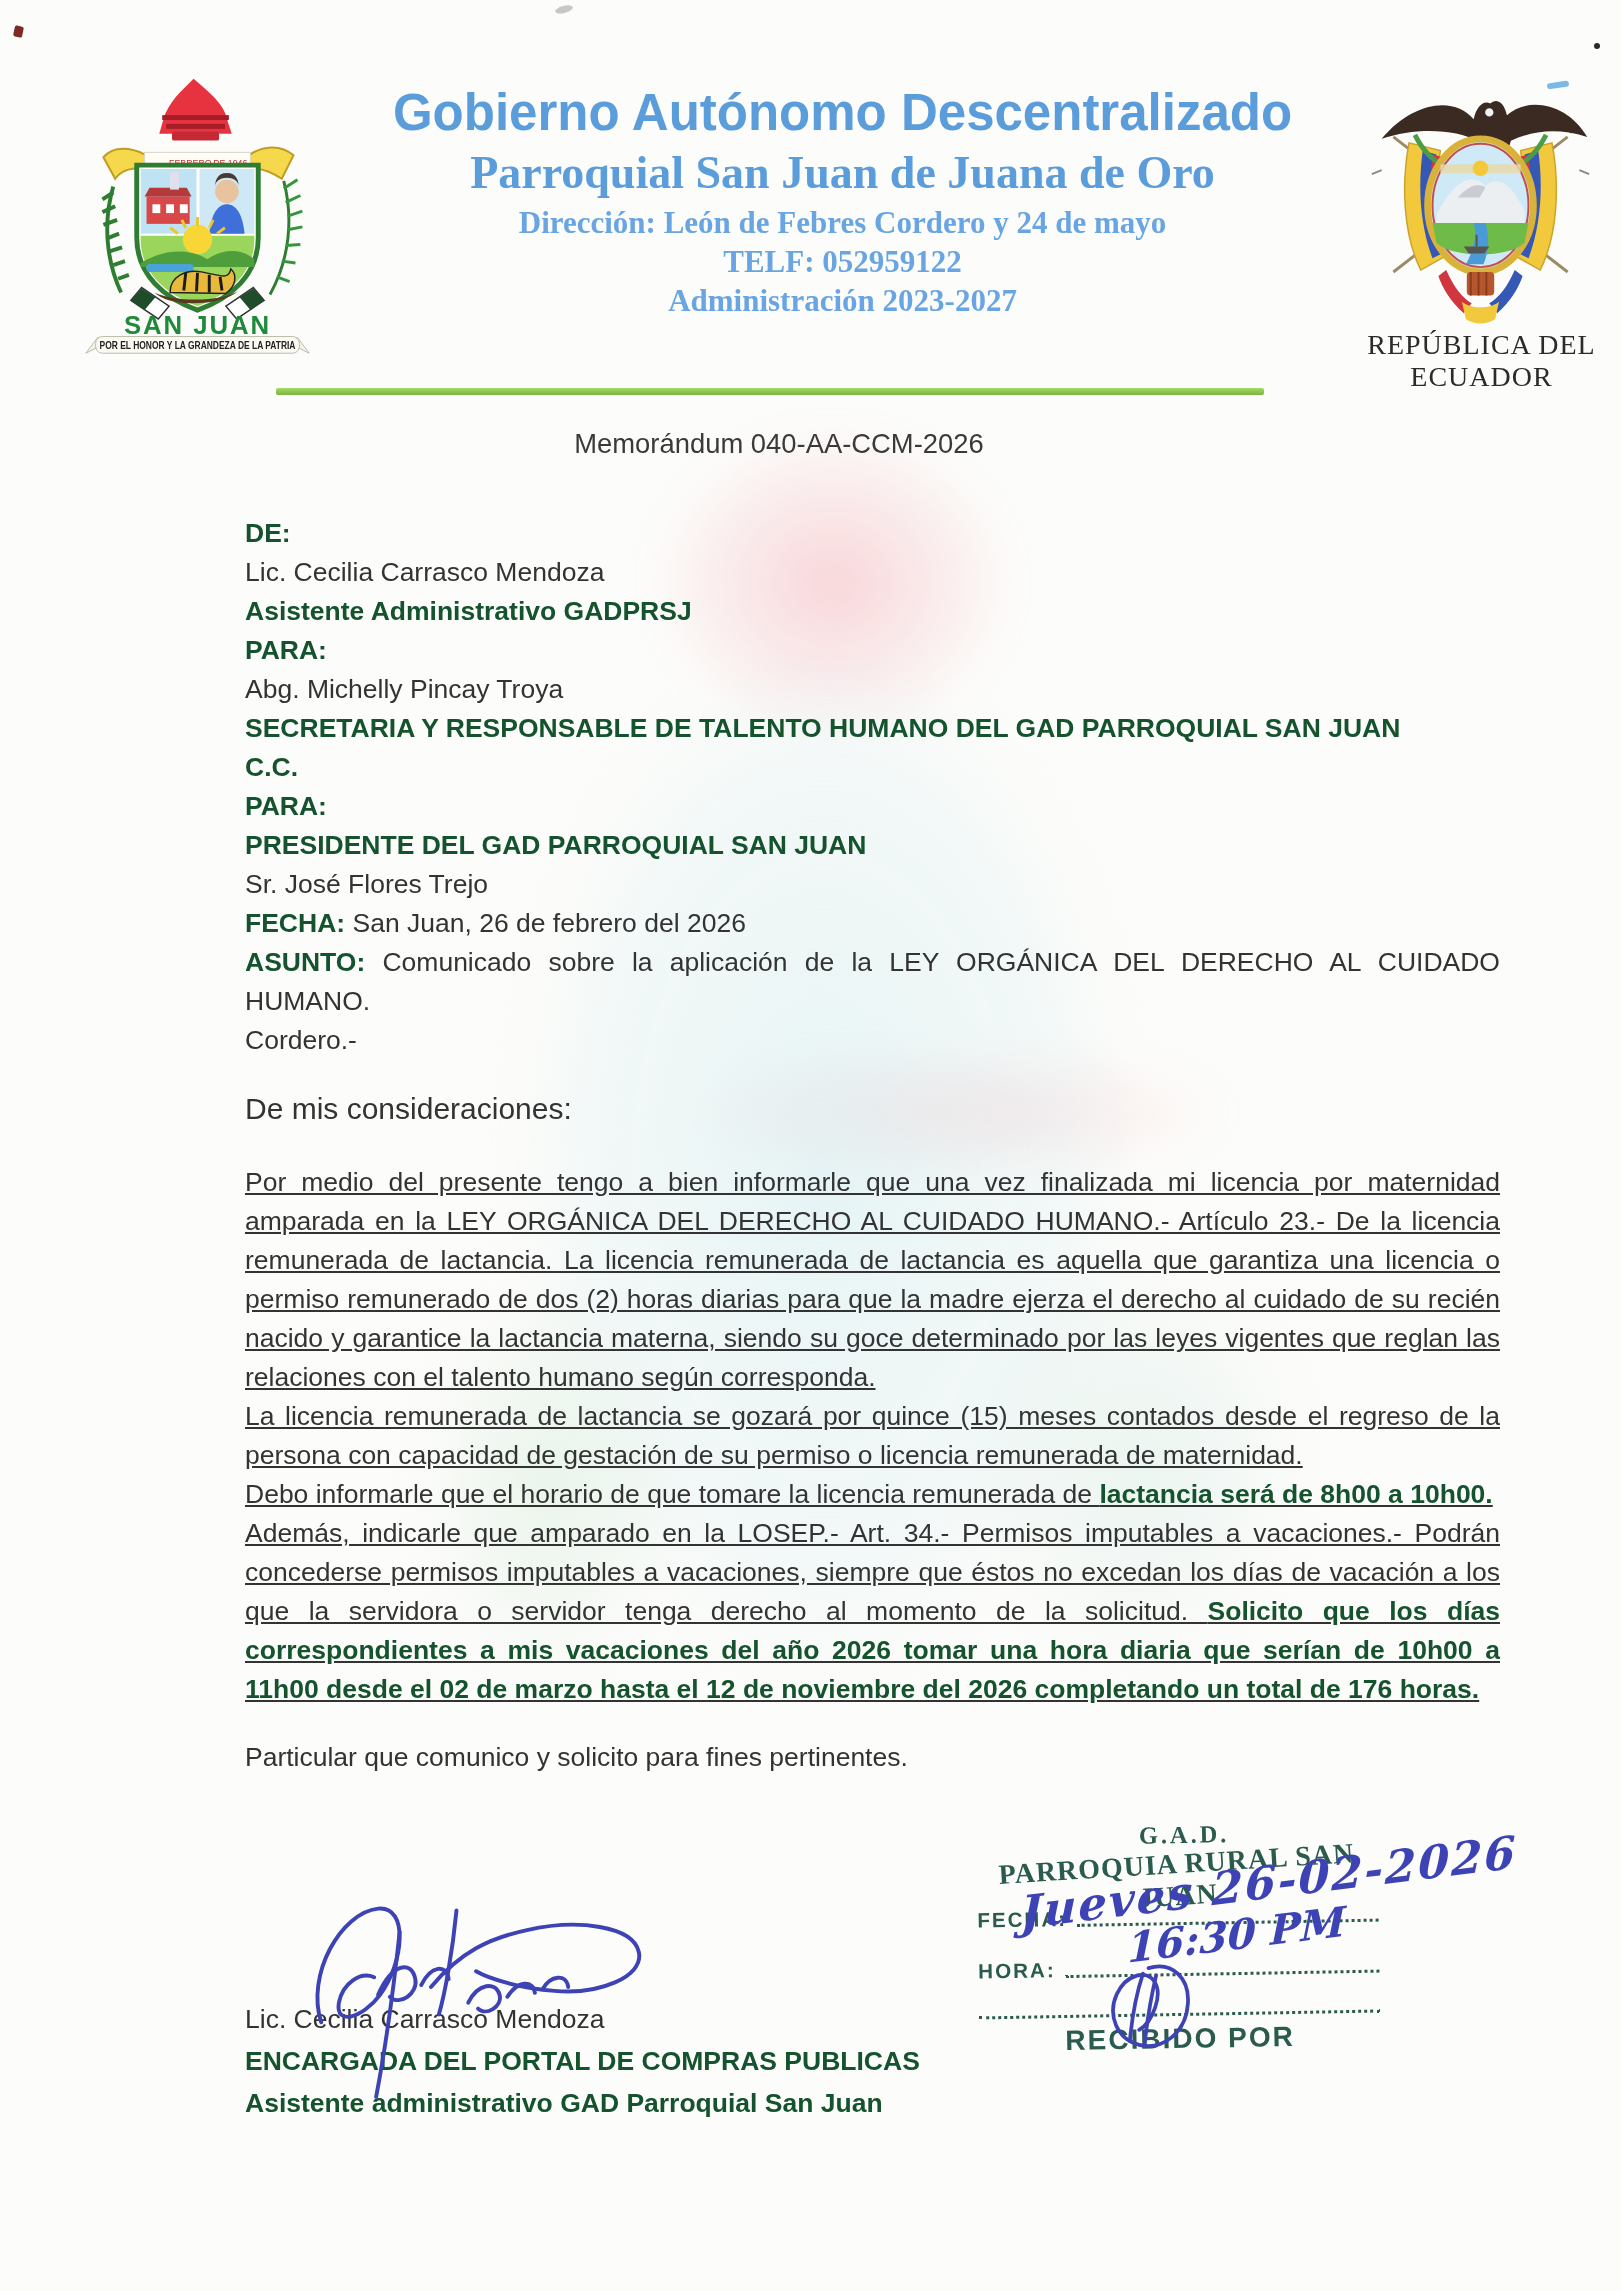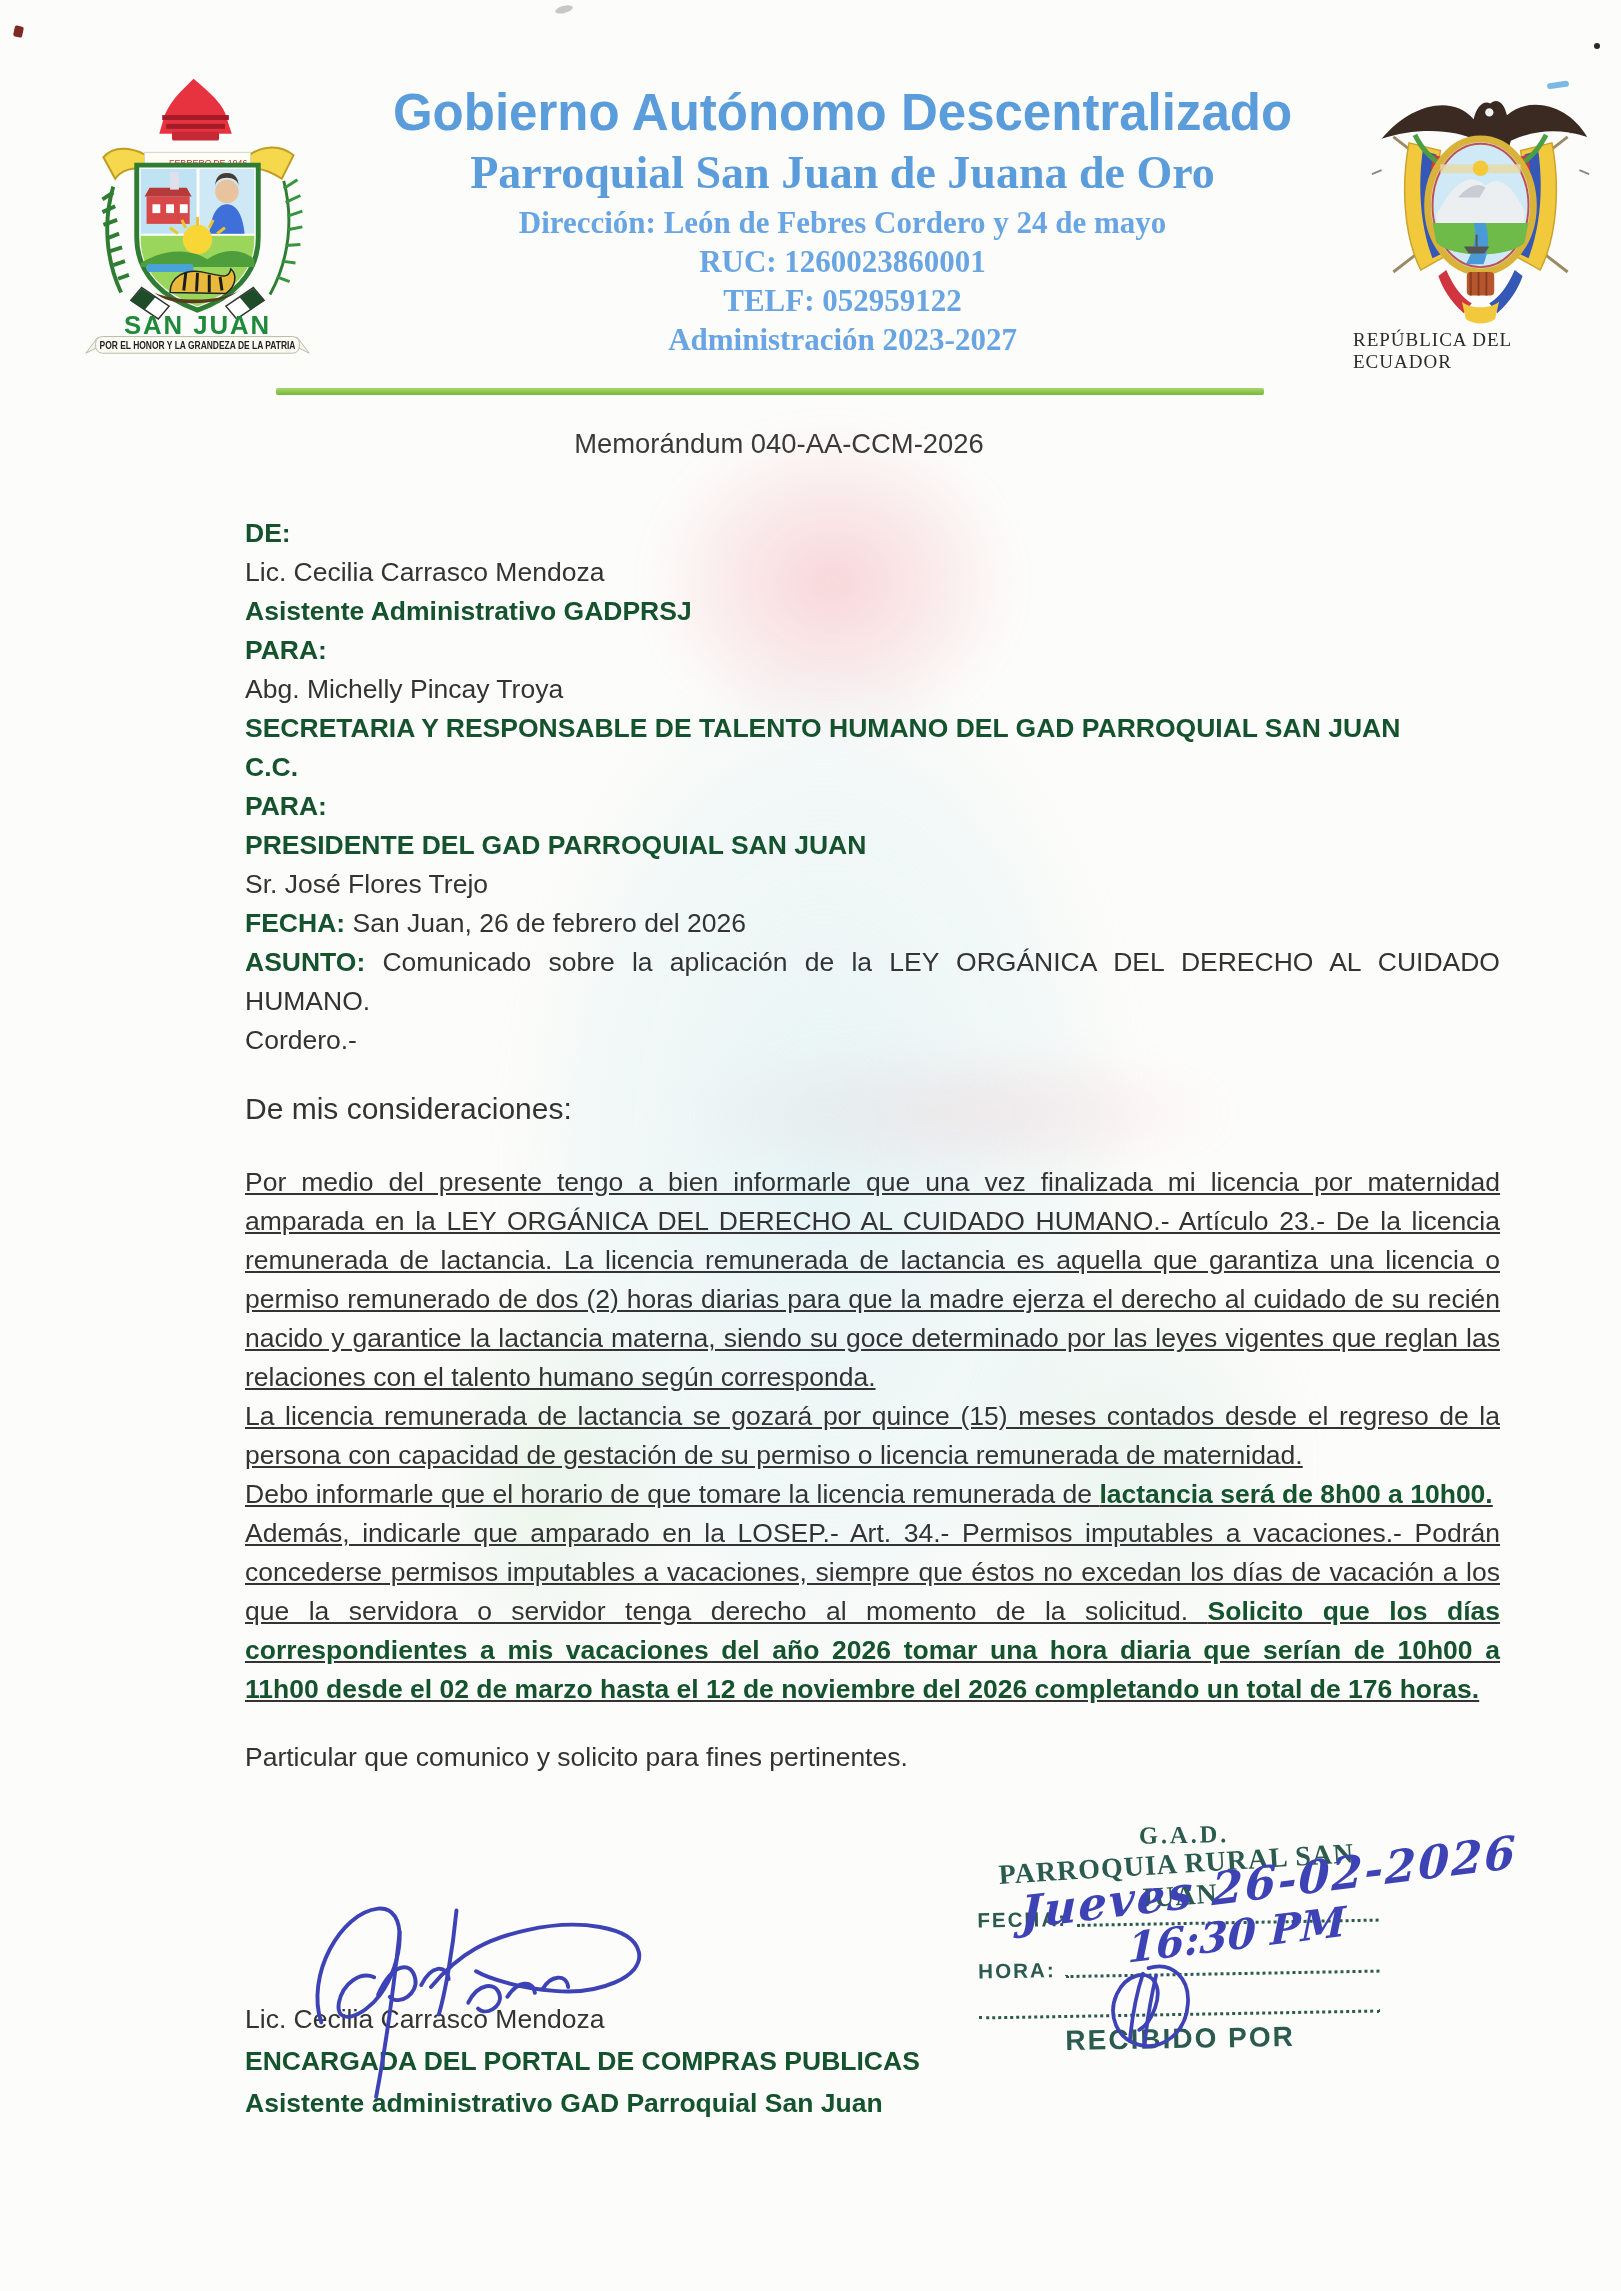--- a/index.html
+++ b/index.html
@@ -13,22 +13,22 @@
   
   .wm{position:absolute;z-index:0;border-radius:50%;filter:blur(13.7px);}
   .wm-flame{left:647px;top:421px;width:372px;height:323px;background:radial-gradient(ellipse at center,rgba(244,168,178,.45),rgba(244,168,178,0) 70%);}
   .wm-band{left:667px;top:1039px;width:568px;height:147px;background:radial-gradient(ellipse,rgba(246,190,196,.35),transparent 70%);}
   .wm-shield{left:510px;top:647px;width:627px;height:1039px;background:radial-gradient(ellipse,rgba(208,236,240,.5),rgba(208,236,240,.18) 55%,transparent 72%);}
   .wm-leaf-l{left:412px;top:1274px;width:274px;height:412px;background:radial-gradient(ellipse,rgba(205,233,212,.4),transparent 70%);}
   .wm-leaf-r{left:961px;top:1255px;width:353px;height:412px;background:radial-gradient(ellipse,rgba(205,233,224,.38),transparent 70%);}
   
   .seal-left{position:absolute;left:76px;top:71px;width:243px;height:294px;z-index:1;}
   .seal-right{position:absolute;left:1364px;top:76px;width:233px;height:253px;z-index:1;}
-  .seal-right-caption{position:absolute;left:1353px;top:329px;width:257px;
-        font-family:"Liberation Serif",serif;font-size:19px;letter-spacing:1px;color:#2b2b2b;z-index:1;}
+  .seal-right-caption{position:absolute;left:1353px;top:329px;width:257px;text-align:center;
+        font-family:"Liberation Serif",serif;font-size:28px;letter-spacing:1px;color:#2b2b2b;z-index:1;}
   .header-center{position:absolute;left:333px;top:82px;width:1019px;z-index:1;}
   .ht1{font-family:Liberation Sans, sans-serif;font-weight:700;font-size:51px;line-height:1.2;color:#5b9cdb;text-align:center;}
   .ht2{font-family:"Liberation Serif",serif;font-weight:700;font-size:46px;line-height:1.3;color:#5b9cdb;text-align:center;}
   .hsub{font-family:"Liberation Serif",serif;font-weight:700;font-size:31px;line-height:39px;color:#68a5e2;text-align:center;}
   .green-rule{position:absolute;left:276px;top:388px;width:988px;height:6.9px;border-radius:2px;
         background:linear-gradient(180deg,#a6d96a,#79b53b);z-index:1;}
   .memo-number{position:absolute;top:428px;left:245px;width:1068px;text-align:center;font-size:27.4px;color:#3a3a3a;z-index:1;}
   
   .content{position:absolute;left:245px;top:514px;width:1255px;z-index:1;}
   .line{font-size:26.5px;line-height:39px;}
@@ -121,21 +121,20 @@
     <text x="124" y="268" text-anchor="middle" font-size="27" font-weight="bold" fill="#1f8a3a" font-family="Liberation Sans" letter-spacing="2" textLength="150" lengthAdjust="spacingAndGlyphs">SAN JUAN</text>
     <path d="M10,288 L22,272 L226,272 L238,288 L226,282 L22,282 Z" fill="#f3f3e8" stroke="#b9b9a9" stroke-width="1"></path>
     <rect x="20" y="271" width="208" height="17" rx="7" fill="#fbfbf4" stroke="#b9b9a9" stroke-width="1"></rect>
     <text x="124" y="284" text-anchor="middle" font-size="10.5" font-weight="bold" fill="#222" font-family="Liberation Sans" textLength="200" lengthAdjust="spacingAndGlyphs">POR EL HONOR Y LA GRANDEZA DE LA PATRIA</text>
   </svg>
 
   <div class="header-center">
     <div class="ht1">Gobierno Autónomo Descentralizado</div>
     <div class="ht2">Parroquial San Juan de Juana de Oro</div>
     <div class="hsub">Dirección: León de Febres Cordero y 24 de mayo</div>
-    <div class="hsub">RUC: 1260023860001</div>
     <div class="hsub">TELF: 052959122</div>
     <div class="hsub">Administración 2023-2027</div>
   </div>
 
   <svg class="seal-right" viewBox="0 0 238 258">
     <path d="M30,200 L208,62 M30,62 L208,200" stroke="#9a8a66" stroke-width="3"></path>
     <path d="M26,58 l10,-8 M202,50 l10,8 M18,96 l-10,4 M220,96 l10,4" stroke="#888" stroke-width="2"></path>
     <path d="M18,64 C50,26 92,20 112,44 C115,30 123,24 129,28 C135,22 143,26 146,40 C168,20 208,28 228,62 C196,52 172,56 150,66 L146,80 C138,90 127,90 121,80 L116,66 C94,54 52,52 18,64 Z" fill="#3a2a22"></path>
     <circle cx="128" cy="37" r="5" fill="#f2f2f2" stroke="#3a2a22" stroke-width="1.5"></circle>
 

